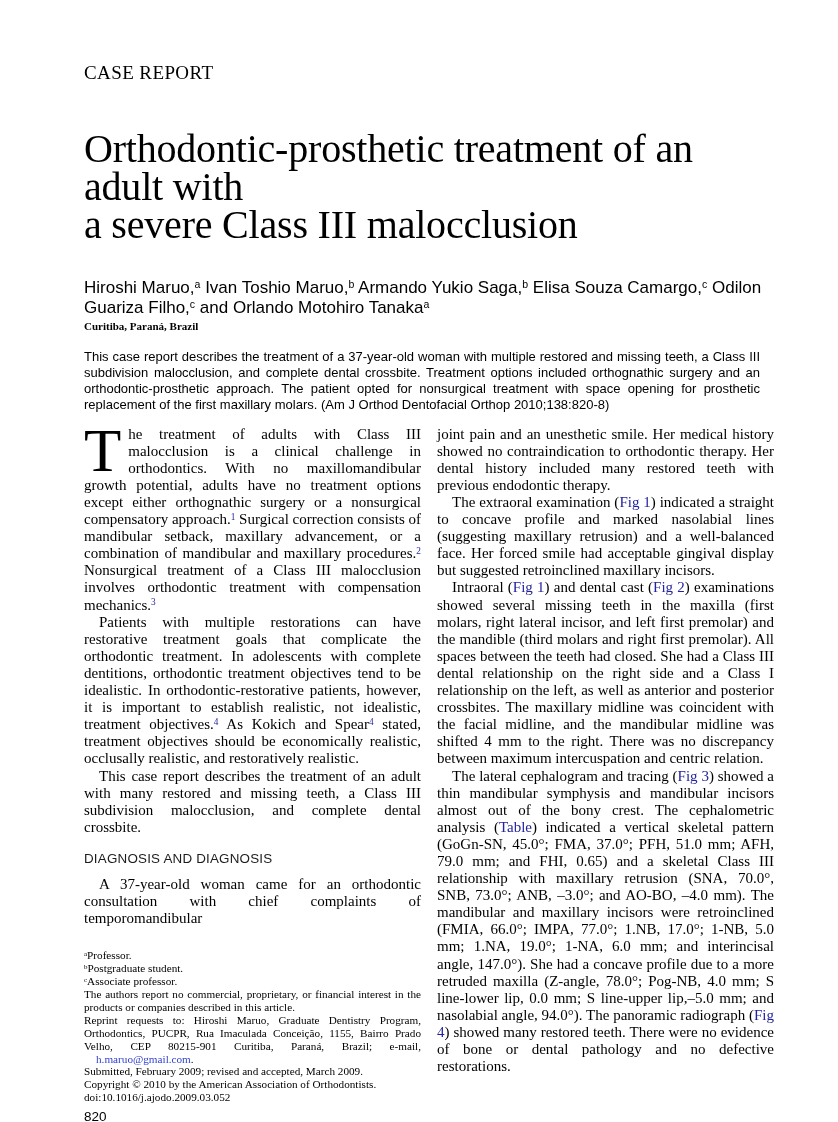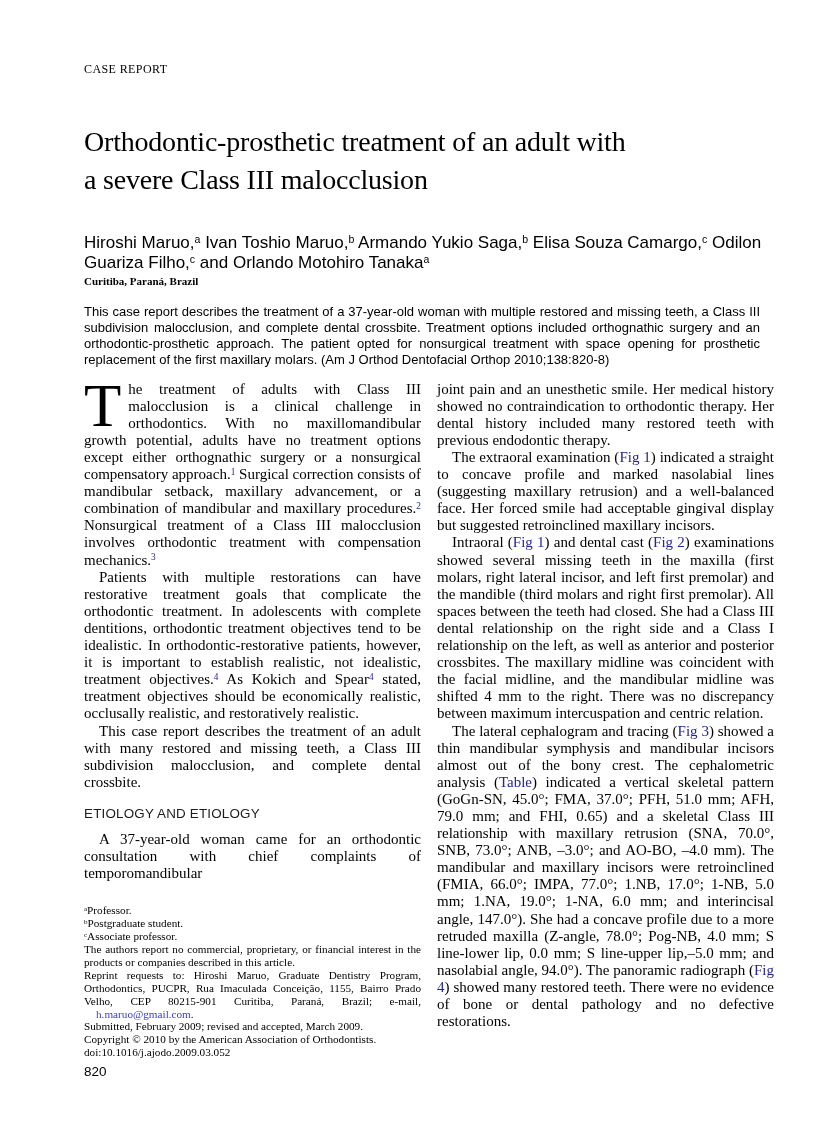--- a/index.html
+++ b/index.html
@@ -1,21 +1,21 @@
 <!DOCTYPE html>
 <html><head>
 <meta charset="utf-8">
 <style>
   html,body{margin:0;padding:0;background:#ffffff;}
   body{width:838px;height:1122px;font-family:"Liberation Serif",serif;color:#000;}
   .page{position:relative;width:838px;height:1122px;overflow:hidden;background:#fff;}
   .content{position:absolute;left:84px;top:62px;width:690px;}
 
-  .kicker{font-size:12px;letter-spacing:.4px;font-weight:normal;margin:0;}
-  .title{margin:46px 0 0;font-size:28px;line-height:38px;font-weight:normal;letter-spacing:-0.2px;white-space:pre-line;}
+  .kicker{font-size:19px;letter-spacing:.4px;font-weight:normal;margin:0;}
+  .title{margin:46px 0 0;font-size:40px;line-height:38px;font-weight:normal;letter-spacing:-0.2px;white-space:pre-line;}
   .authors{margin:34px 0 0;font-family:"Liberation Sans",sans-serif;font-size:17px;line-height:20px;}
   .affiliation{margin:2px 0 0;font-size:11px;font-weight:bold;}
   .abstract{margin:17px 0 0;width:676px;font-family:"Liberation Sans",sans-serif;font-size:13px;line-height:15.9px;text-align:justify;}
 
   .columns{margin-top:13px;display:flex;gap:16px;}
   .col{width:337px;font-size:15px;line-height:17.1px;text-align:justify;}
   .col p{margin:0;}
   .p-indent{text-indent:15px;}
   .dropcap{float:left;font-size:61px;line-height:47px;padding:1px 7px 0 0;}
 
@@ -44,21 +44,21 @@
     <div class="affiliation">Curitiba, Paraná, Brazil</div>
 
     <div class="abstract">This case report describes the treatment of a 37-year-old woman with multiple restored and missing teeth, a Class III subdivision malocclusion, and complete dental crossbite. Treatment options included orthognathic surgery and an orthodontic-prosthetic approach. The patient opted for nonsurgical treatment with space opening for prosthetic replacement of the first maxillary molars. (Am J Orthod Dentofacial Orthop 2010;138:820-8)</div>
 
     <div class="columns">
 
       <div class="col">
         <p><span class="dropcap">T</span><span><span>he treatment of adults with Class III malocclusion is a clinical challenge in orthodontics. With no maxillomandibular growth potential, adults have no treatment options except either orthognathic surgery or a nonsurgical compensatory approach.</span><sup class="ref-link" style="color: rgb(35, 35, 159);">1</sup><span> Surgical correction consists of mandibular setback, maxillary advancement, or a combination of mandibular and maxillary procedures.</span><sup class="ref-link" style="color: rgb(35, 35, 159);">2</sup><span> Nonsurgical treatment of a Class III malocclusion involves orthodontic treatment with compensation mechanics.</span><sup class="ref-link" style="color: rgb(35, 35, 159);">3</sup></span></p>
         <p class="p-indent"><span>Patients with multiple restorations can have restorative treatment goals that complicate the orthodontic treatment. In adolescents with complete dentitions, orthodontic treatment objectives tend to be idealistic. In orthodontic-restorative patients, however, it is important to establish realistic, not idealistic, treatment objectives.</span><sup class="ref-link" style="color: rgb(35, 35, 159);">4</sup><span> As Kokich and Spear</span><sup class="ref-link" style="color: rgb(35, 35, 159);">4</sup><span> stated, treatment objectives should be economically realistic, occlusally realistic, and restoratively realistic.</span></p>
         <p class="p-indent"><span>This case report describes the treatment of an adult with many restored and missing teeth, a Class III subdivision malocclusion, and complete dental crossbite.</span></p>
-        <h2 class="section-heading">ETIOLOGY AND ETIOLOGY</h2>
+        <h2 class="section-heading">DIAGNOSIS AND DIAGNOSIS</h2>
         <p class="p-indent"><span>A 37-year-old woman came for an orthodontic consultation with chief complaints of temporomandibular</span></p>
 
         <div class="footnotes">
           <div><sup>a</sup><span>Professor.</span></div>
           <div><sup>b</sup><span>Postgraduate student.</span></div>
           <div><sup>c</sup><span>Associate professor.</span></div>
           <div><span>The authors report no commercial, proprietary, or financial interest in the products or companies described in this article.</span></div>
           <div><span>Reprint requests to: Hiroshi Maruo, Graduate Dentistry Program, Orthodontics, PUCPR, Rua Imaculada Conceição, 1155, Bairro Prado Velho, CEP 80215-901 Curitiba, Paraná, Brazil; e-mail, </span><span class="email-link" style="color: rgb(46, 63, 208);">h.maruo@gmail.com</span><span>.</span></div>
           <div><span>Submitted, February 2009; revised and accepted, March 2009.</span></div>
           <div><span>Copyright © 2010 by the American Association of Orthodontists.</span></div>

